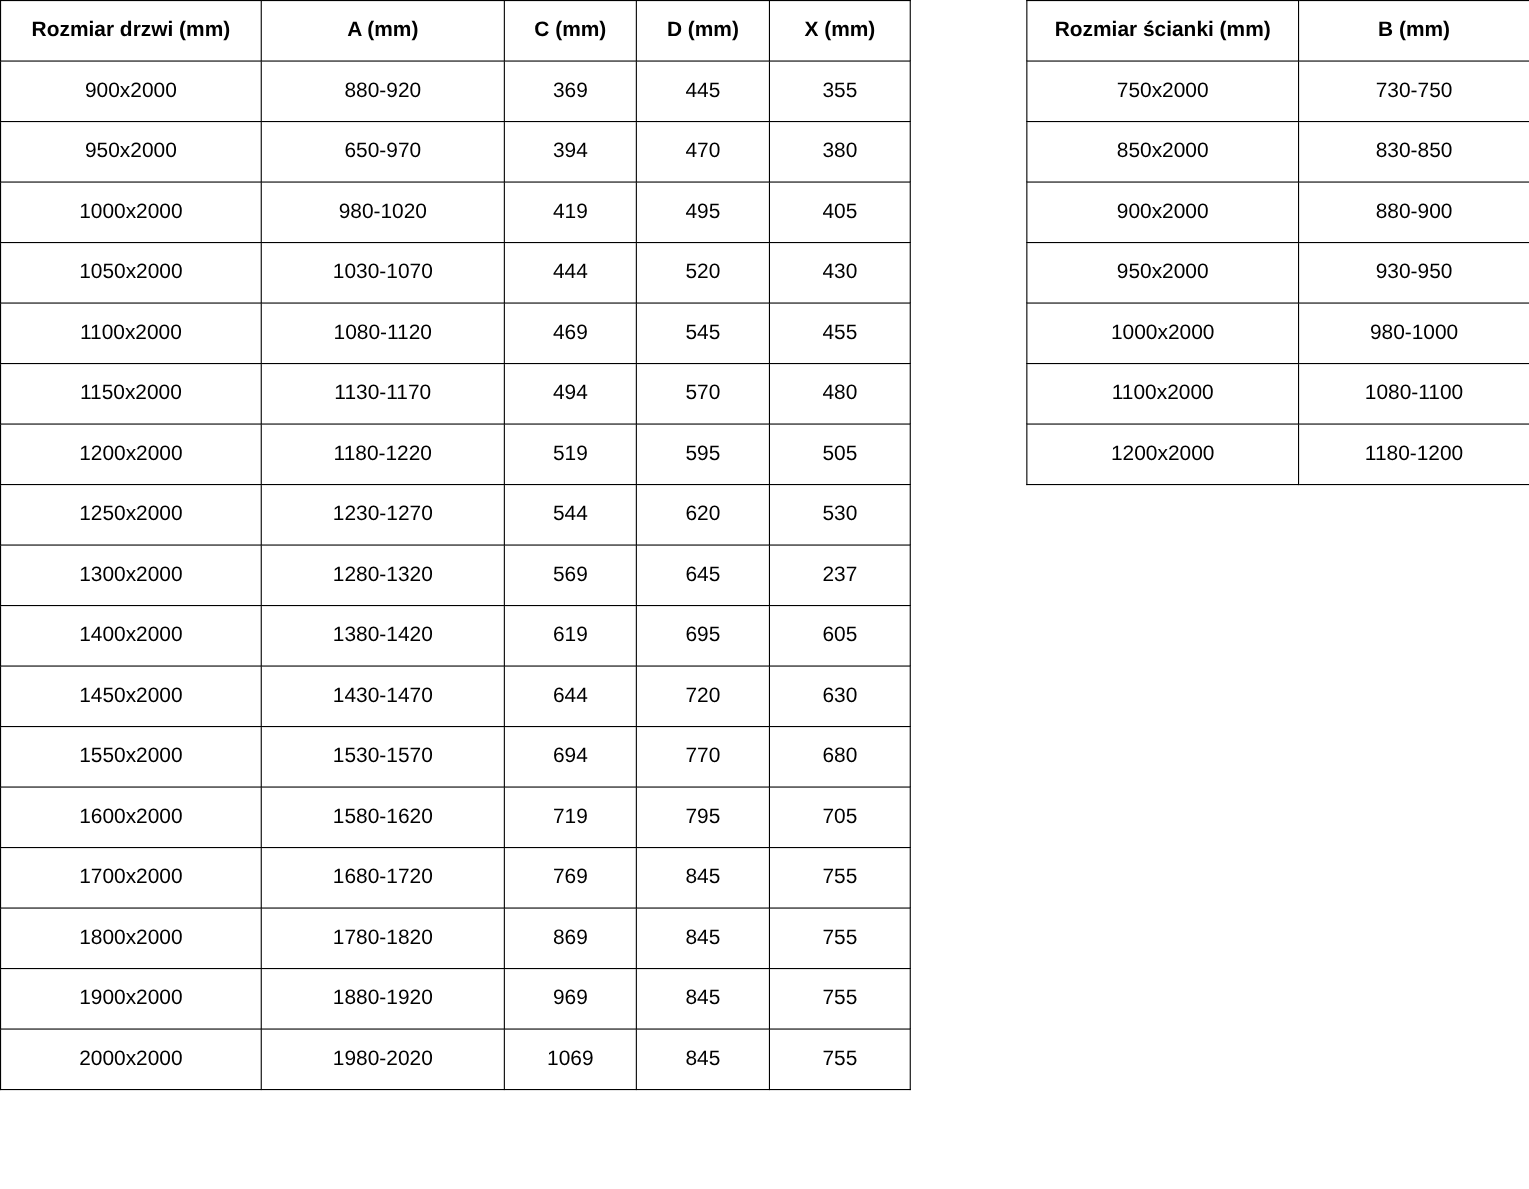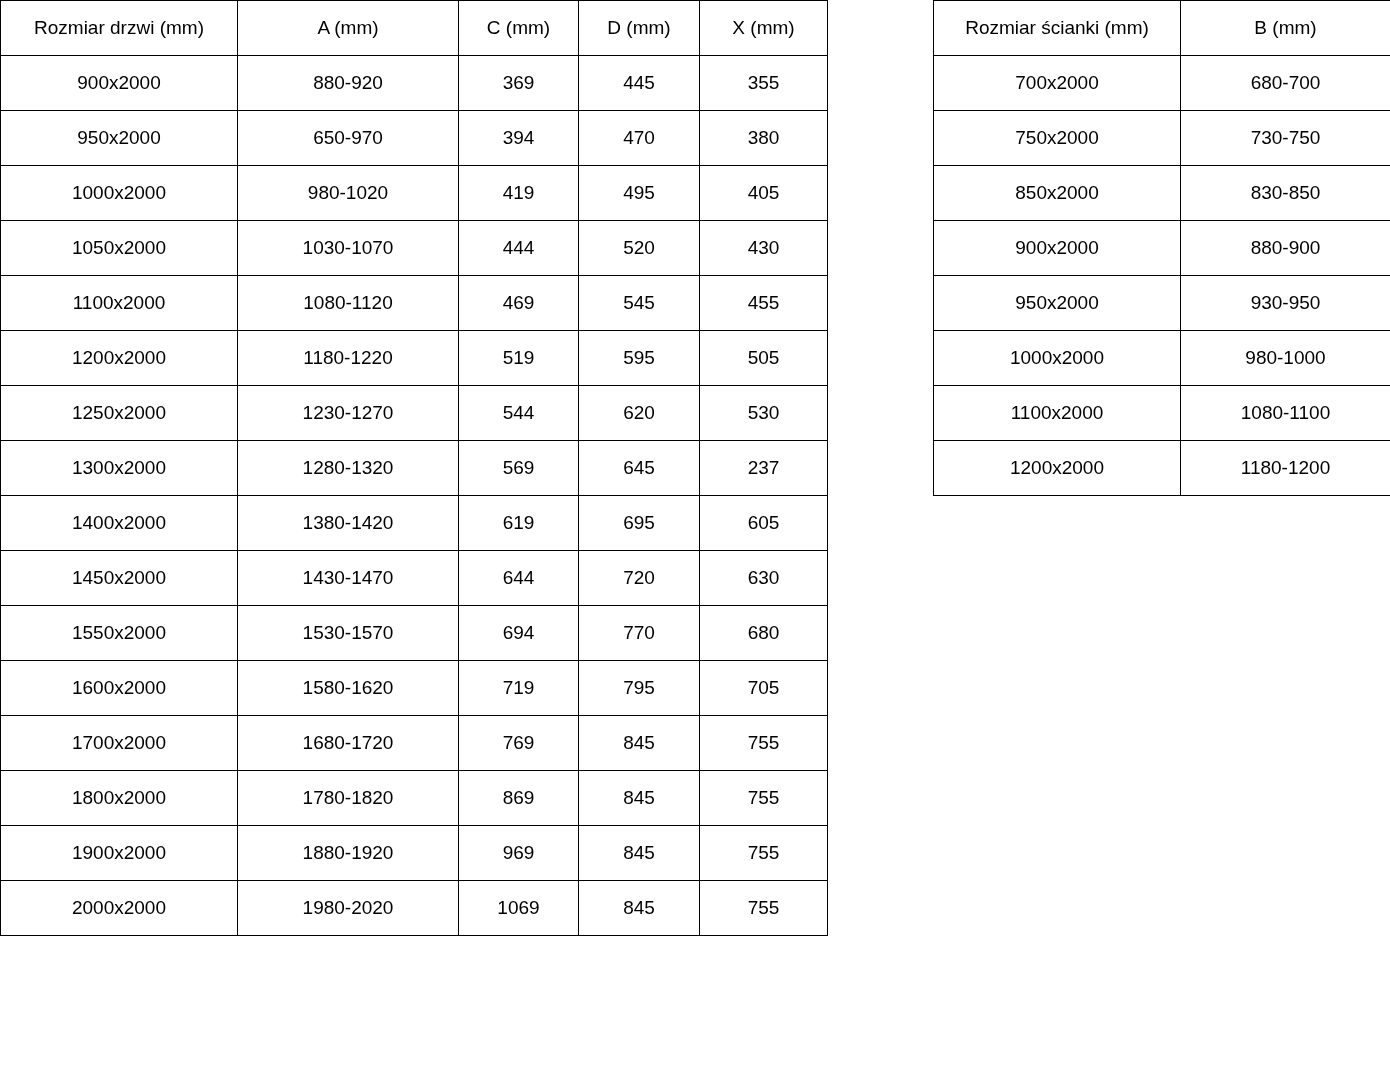--- a/index.html
+++ b/index.html
@@ -29,21 +29,21 @@
     text-align: center;
     vertical-align: middle;
     font-size: 19px;
     font-weight: normal;
     padding: 0;
     height: 54px;
     line-height: 22px;
     white-space: nowrap;
   }
   th {
-    font-weight: normal;
+    font-weight: bold;
   }
   
   #doors-table {
     position: absolute;
     left: 0px;
     top: 0px;
     width: 827px;
   }
   #doors-table col.c-size  { width: 237px; }
   #doors-table col.c-a     { width: 221px; }
@@ -114,20 +114,27 @@
         <td>430</td>
       </tr>
       <tr>
         <td>1100x2000</td>
         <td>1080-1120</td>
         <td>469</td>
         <td>545</td>
         <td>455</td>
       </tr>
       <tr>
+        <td>1150x2000</td>
+        <td>1130-1170</td>
+        <td>494</td>
+        <td>570</td>
+        <td>480</td>
+      </tr>
+      <tr>
         <td>1200x2000</td>
         <td>1180-1220</td>
         <td>519</td>
         <td>595</td>
         <td>505</td>
       </tr>
       <tr>
         <td>1250x2000</td>
         <td>1230-1270</td>
         <td>544</td>
@@ -206,24 +213,20 @@
         <col class="c-b">
     </colgroup>
     <thead>
       <tr>
         <th>Rozmiar ścianki (mm)</th>
         <th>B (mm)</th>
       </tr>
     </thead>
     <tbody>
       <tr>
-        <td>700x2000</td>
-        <td>680-700</td>
-      </tr>
-      <tr>
         <td>750x2000</td>
         <td>730-750</td>
       </tr>
       <tr>
         <td>850x2000</td>
         <td>830-850</td>
       </tr>
       <tr>
         <td>900x2000</td>
         <td>880-900</td>

